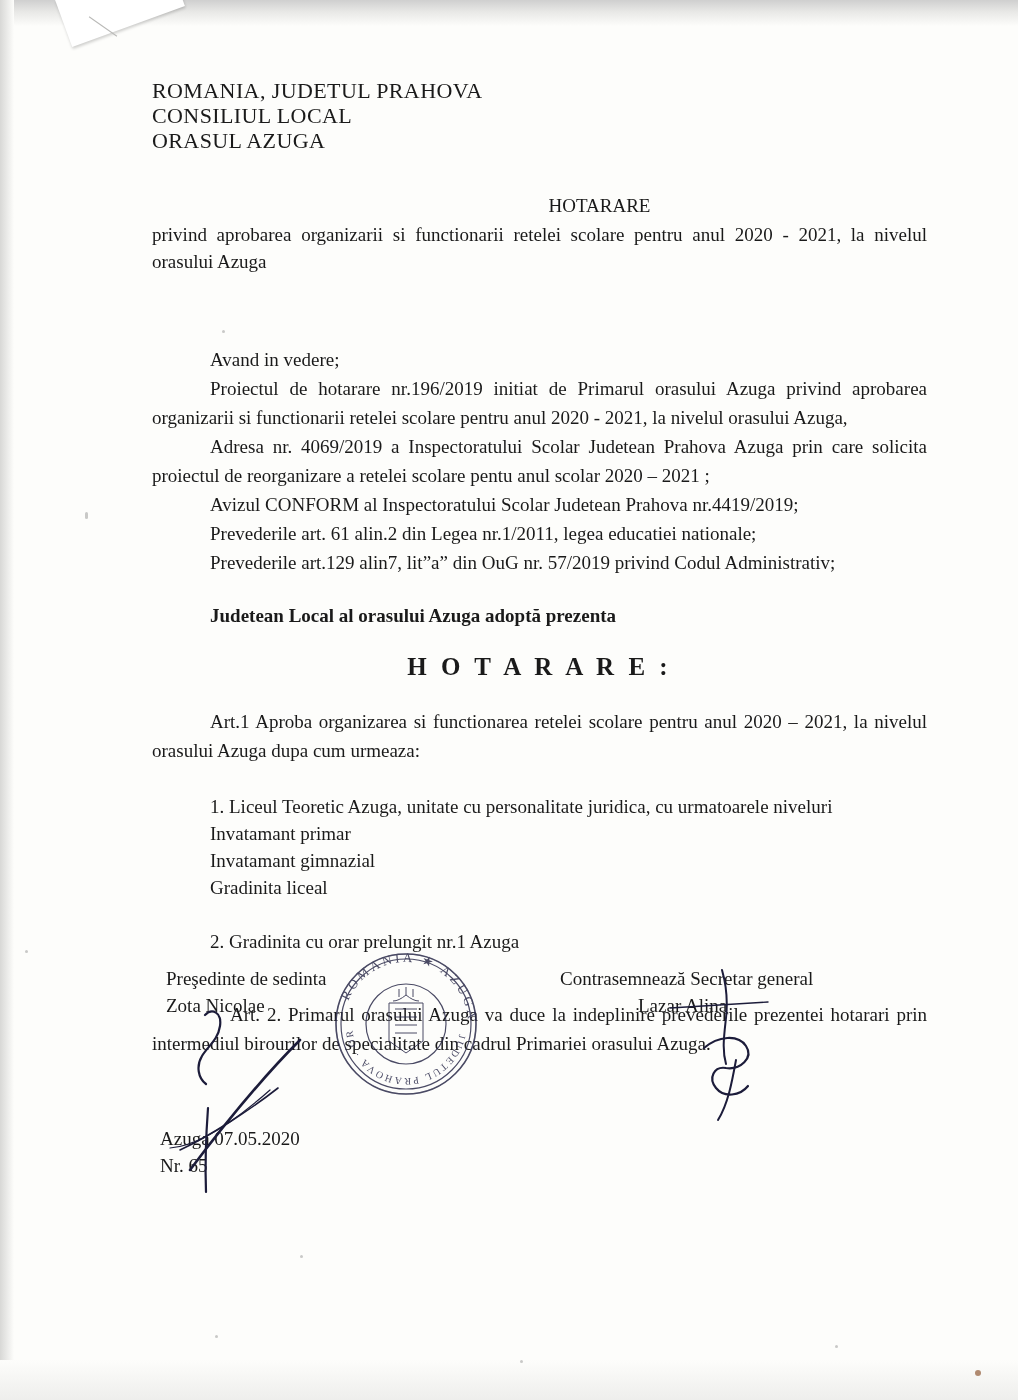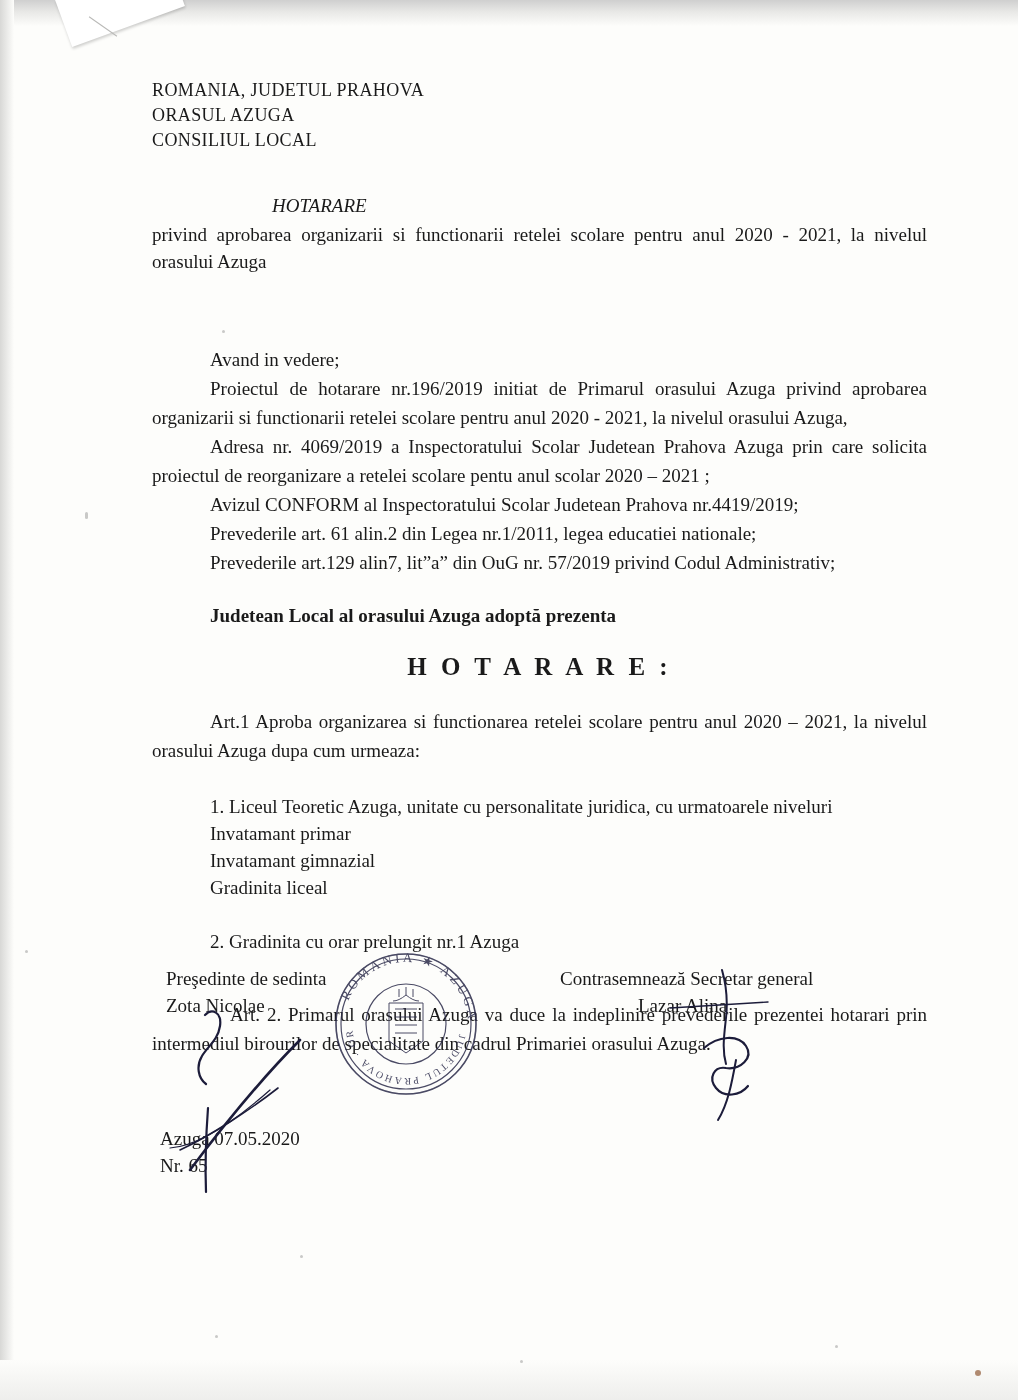--- a/index.html
+++ b/index.html
@@ -69,37 +69,36 @@
     position: absolute;
     left: 0; top: 0;
     width: 1018px;
     height: 1400px;
   }
 
   .header-block {
     position: absolute;
     left: 152px;
     top: 78px;
-    font-size: 18px;
+    font-size: 22px;
     line-height: 25px;
     letter-spacing: 0.4px;
   }
 
   .title-line {
     position: absolute;
     left: 152px;
     top: 192px;
     width: 775px;
     font-size: 19px;
     line-height: 27px;
   }
   .title-center {
-    text-align: left;
+    text-align: center;
     padding-left: 120px;
-    font-style: italic;
   }
   .title-body {
     text-align: justify;
     margin-top: 2px;
   }
 
   .body-block {
     position: absolute;
     left: 152px;
     top: 345px;
@@ -213,22 +212,22 @@
   <div class="speck" style="left:215px;top:1335px;width:3px;height:3px;"></div>
   <div class="speck" style="left:520px;top:1360px;width:3px;height:3px;"></div>
   <div class="speck" style="left:835px;top:1345px;width:3px;height:3px;"></div>
   <div class="speck" style="left:975px;top:1370px;width:6px;height:6px;background:#b08a70;"></div>
 </div>
 
 <div class="content">
 
   <div class="header-block">
     <div>ROMANIA, JUDETUL PRAHOVA</div>
+    <div>CONSILIUL LOCAL</div>
     <div>ORASUL AZUGA</div>
-    <div>CONSILIUL LOCAL</div>
   </div>
 
   <div class="title-line">
     <div class="title-center">HOTARARE</div>
     <div class="title-body">privind aprobarea organizarii si functionarii retelei scolare pentru anul 2020 - 2021, la nivelul orasului Azuga</div>
   </div>
 
   <div class="body-block">
     <span class="ind">Avand in vedere;</span>
     <span class="ind">Proiectul de hotarare nr.196/2019 initiat de Primarul orasului Azuga privind aprobarea organizarii si functionarii retelei scolare pentru anul 2020 - 2021, la nivelul orasului Azuga,</span>

